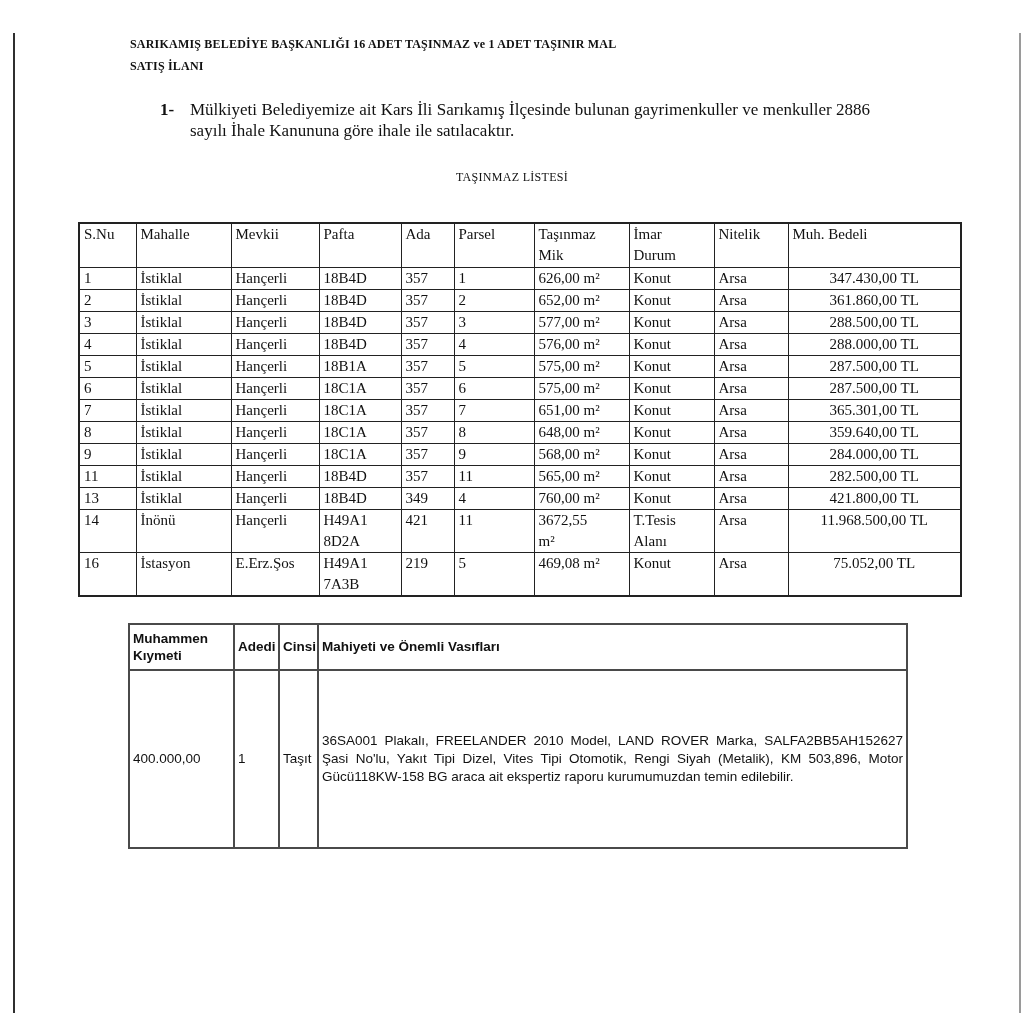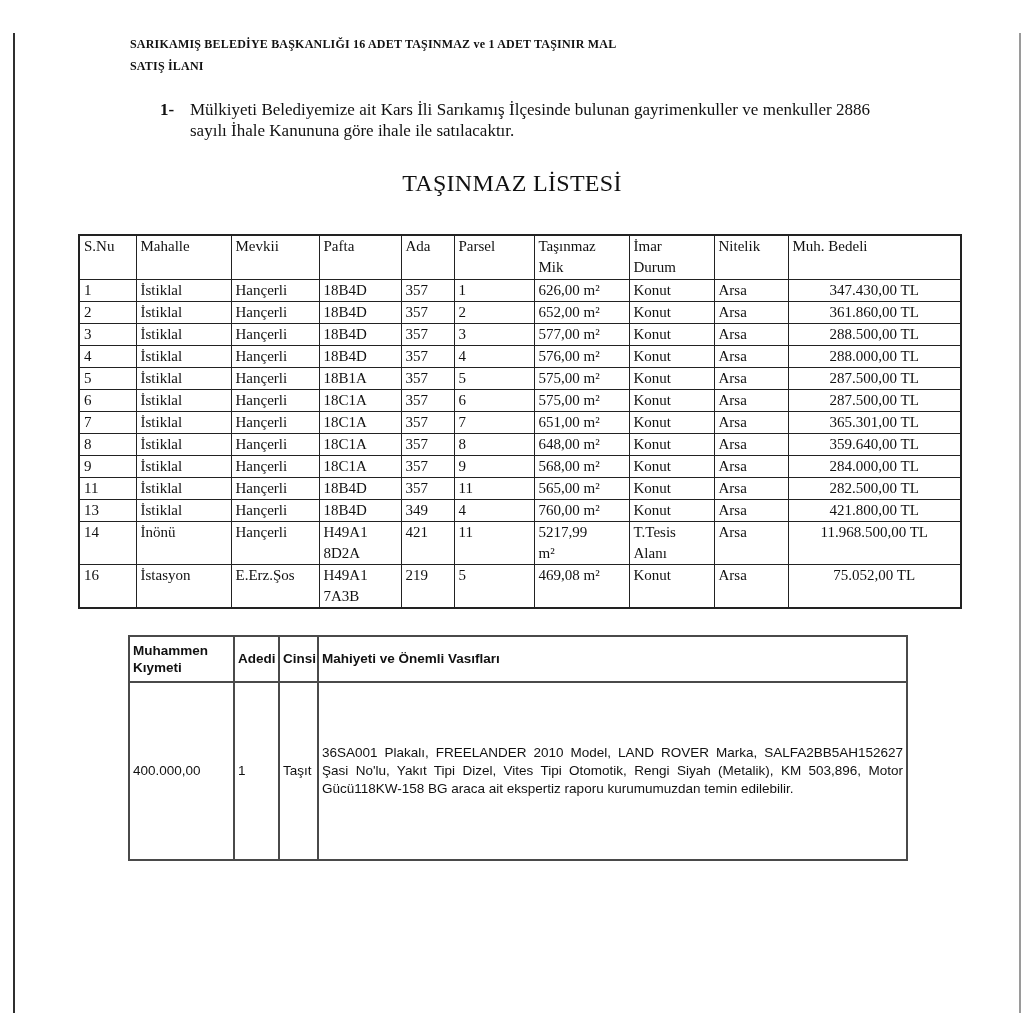--- a/index.html
+++ b/index.html
@@ -38,21 +38,21 @@
     display: flex;
     font-size: 17px;
     line-height: 21px;
   }
   .intro-num { font-weight: bold; width: 30px; flex: 0 0 30px; }
   .intro-text { display: block; width: 680px; text-align: justify; }
 
   .section-title {
     margin-top: 29px;
     text-align: center;
-    font-size: 24px;
+    font-size: 12px;
     letter-spacing: 0.3px;
   }
   .section-title-2 { margin-top: 31px; }
 
   
   table.t1 {
     margin: 37px 0 0 78px;
     width: 882px;
     border-collapse: collapse;
     table-layout: fixed;
@@ -279,21 +279,21 @@
           <td>421.800,00 TL</td>
         </tr>
         <tr>
           <td>14</td>
           <td>İnönü</td>
           <td>Hançerli</td>
           <td>H49A1
 8D2A</td>
           <td>421</td>
           <td>11</td>
-          <td>5217,99
+          <td>3672,55
 m²</td>
           <td>T.Tesis
 Alanı</td>
           <td>Arsa</td>
           <td>11.968.500,00 TL</td>
         </tr>
         <tr>
           <td>16</td>
           <td>İstasyon</td>
           <td>E.Erz.Şos</td>

